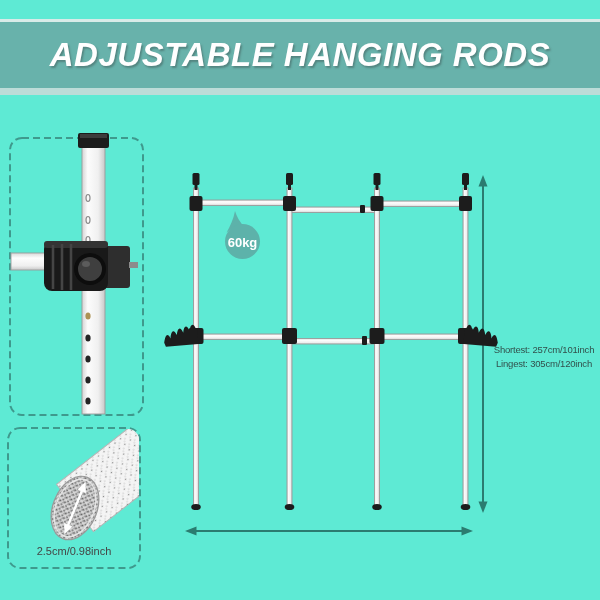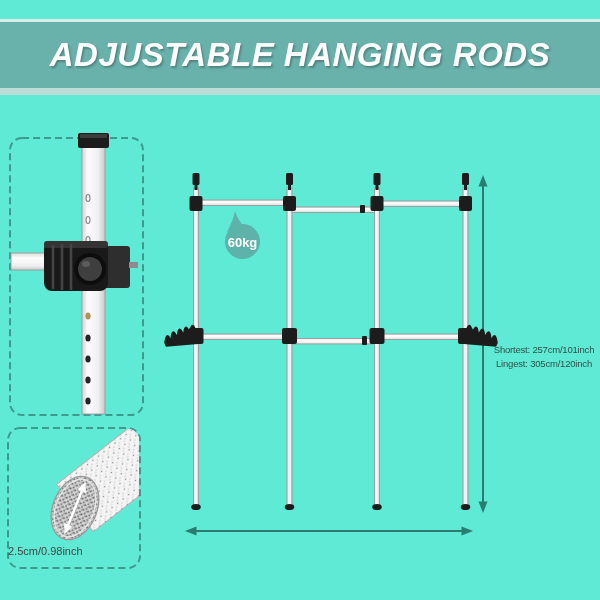--- a/index.html
+++ b/index.html
@@ -24,21 +24,21 @@
   .pole{fill:url(#poleG);stroke:var(--pole-stroke,#9b9b9b);stroke-width:.9;}
   .rod{fill:url(#rodG);stroke:var(--pole-stroke,#9b9b9b);stroke-width:.9;}
   .arrowline{stroke:var(--arrow,#2b7c70);stroke-width:2;fill:none;}
   .arrowhead{fill:var(--arrow,#2b7c70);}
   .badge-fill{fill:var(--badge,#5db2aa);}
   .badge-text{fill:#ffffff;font:700 13px "Liberation Sans",sans-serif;}
   .hole{fill:none;stroke:#8a8a8a;stroke-width:1.2;}
   .dim{position:absolute;color:var(--label,#32504c);text-align:center;}
   .dim-v{left:486px;top:343px;width:116px;font-size:9.5px;line-height:14px;letter-spacing:-.2px;}
   .dim-h{left:228px;top:548px;width:196px;font-size:11.5px;line-height:16px;}
-  .dia-label{position:absolute;left:8px;top:545px;width:132px;text-align:left;
+  .dia-label{position:absolute;left:8px;top:545px;width:132px;text-align:center;
           font-size:11px;color:var(--detail-label,#454545);}
 </style>
 </head>
 <body>
 
 <div class="canvas">
 
   <div class="banner">
     <span class="banner-title">ADJUSTABLE HANGING RODS</span>
   </div>

